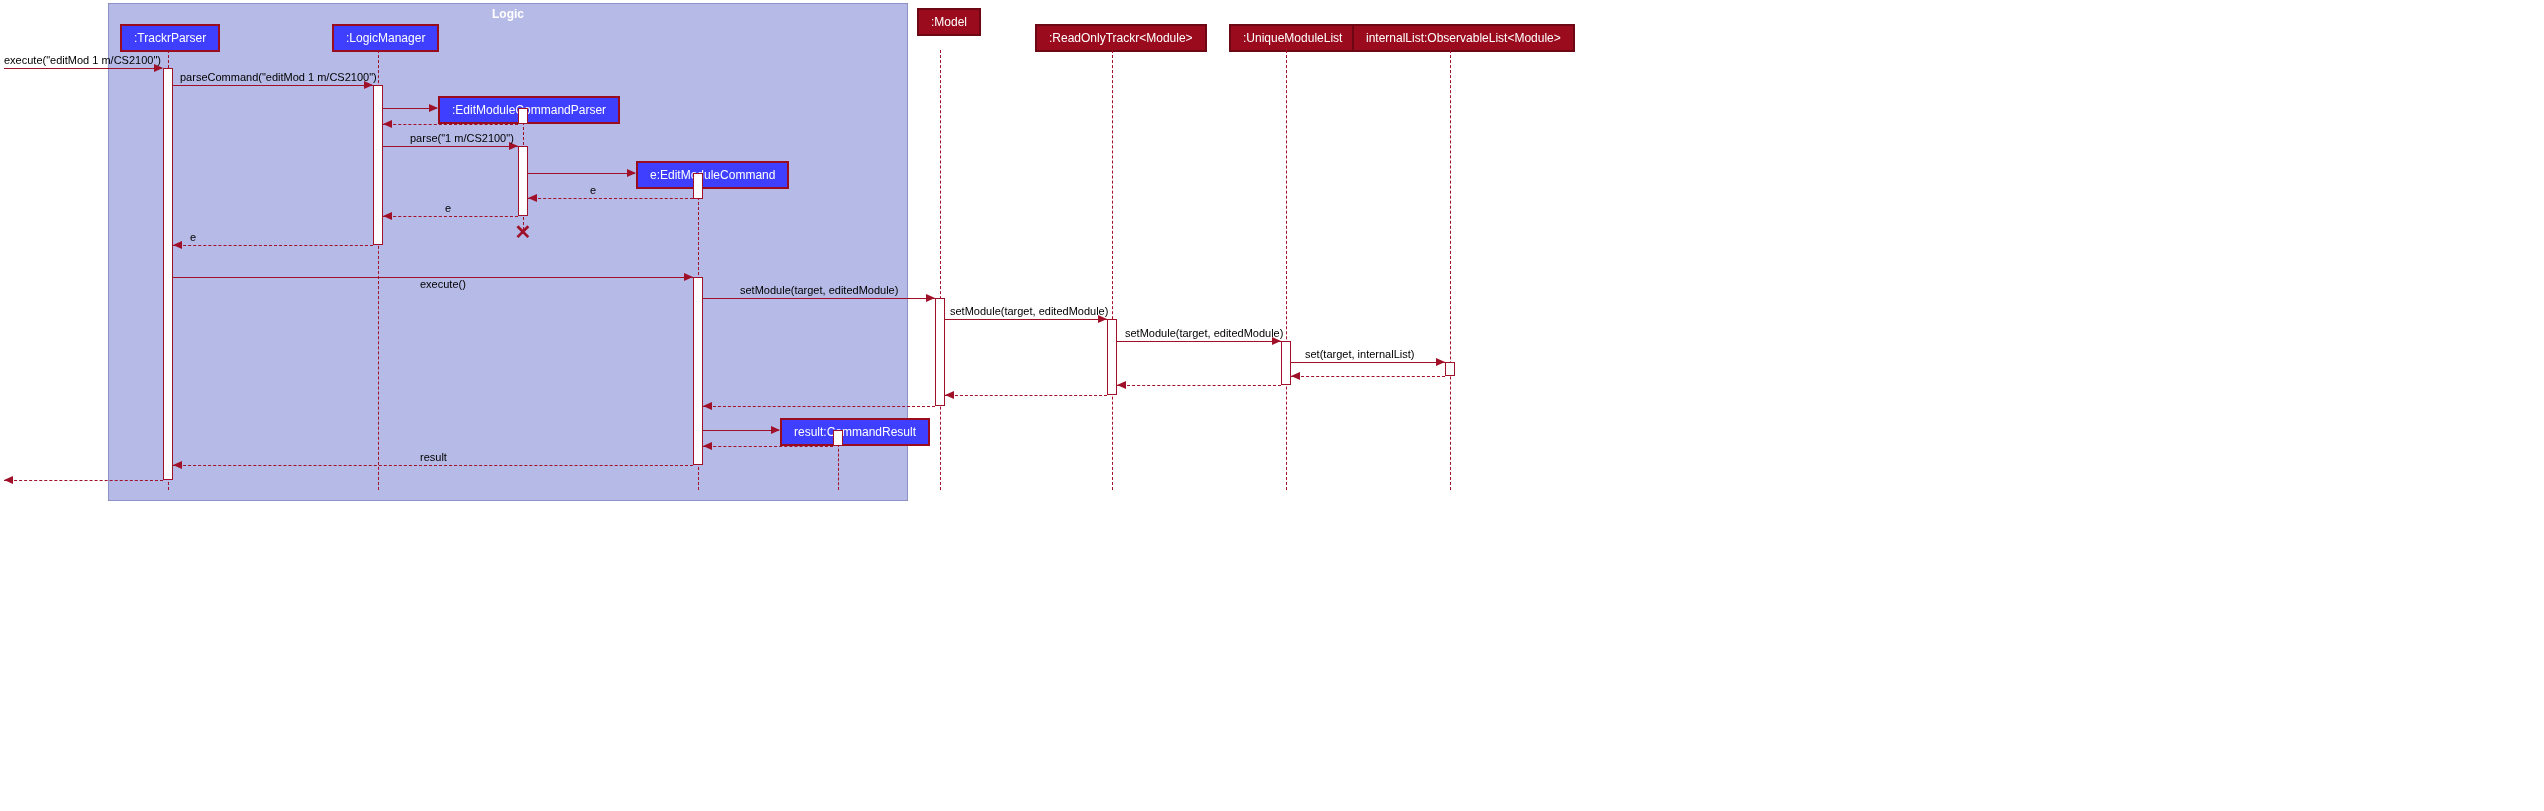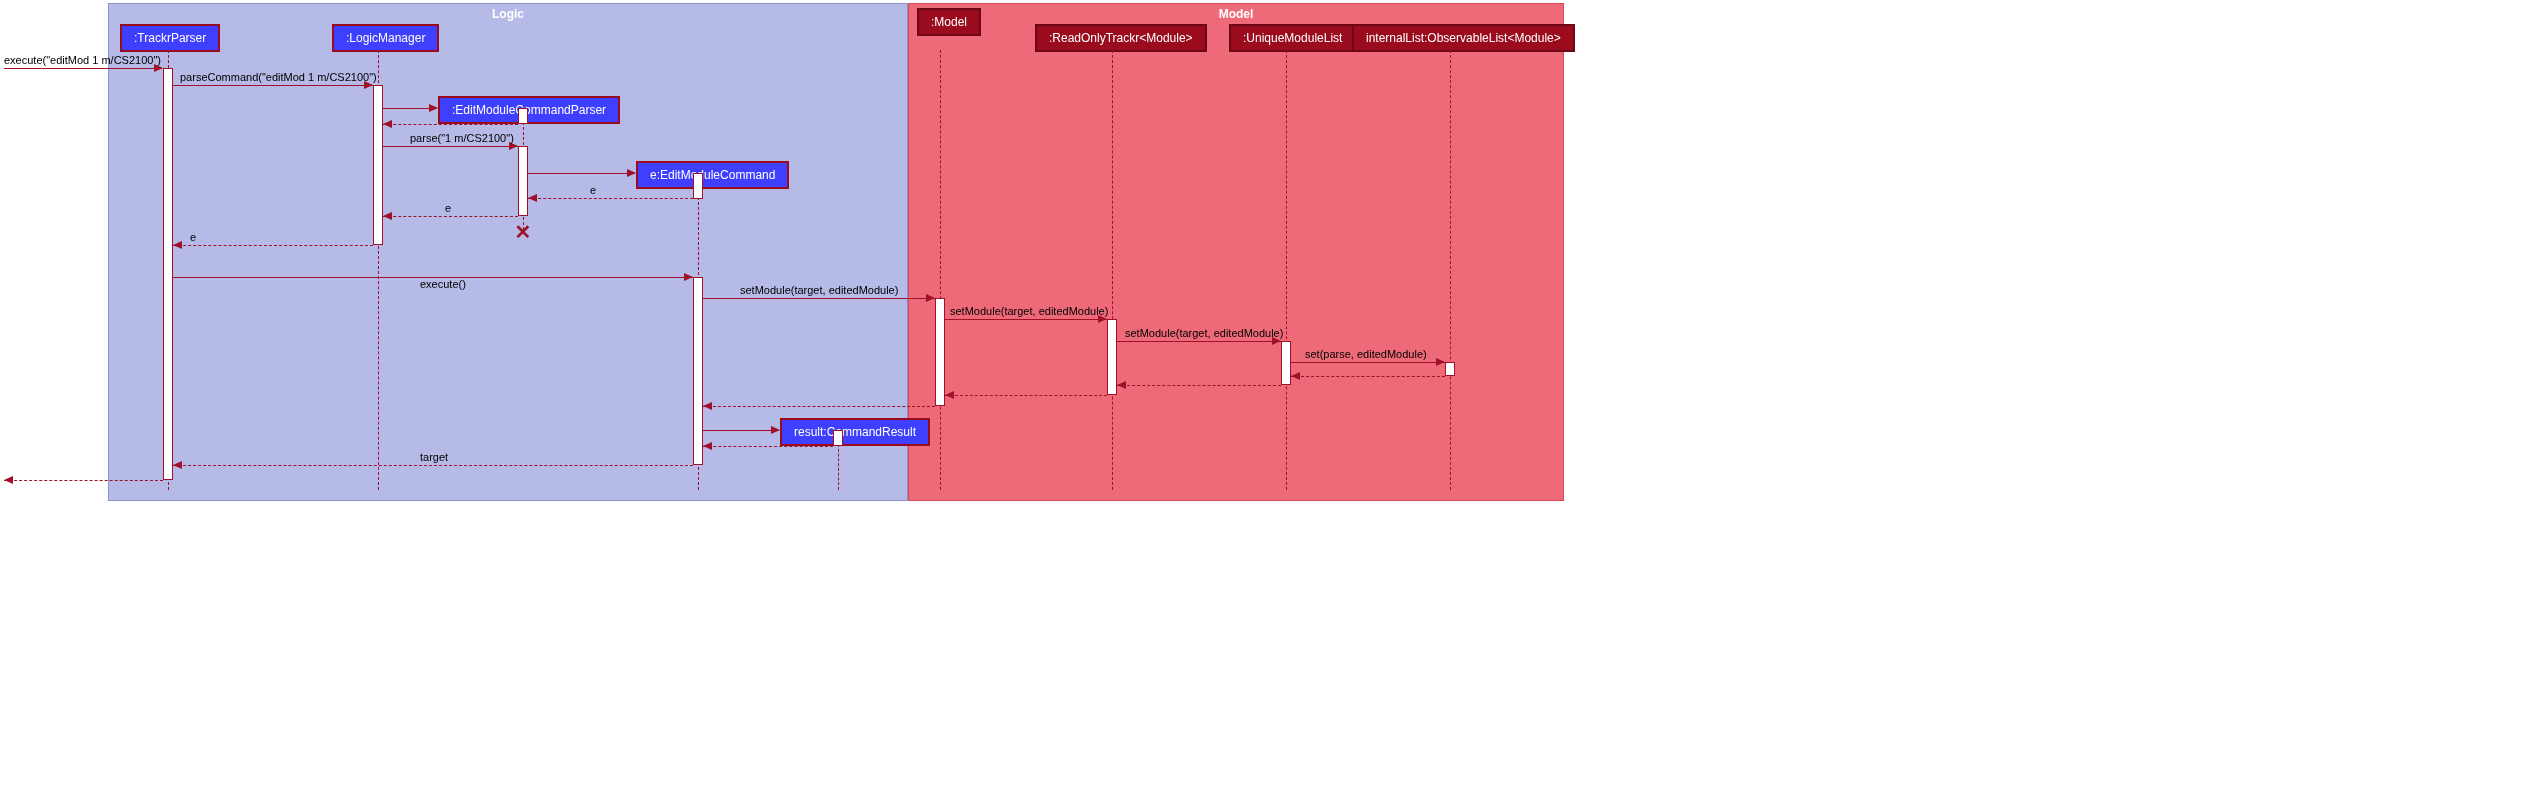--- a/index.html
+++ b/index.html
@@ -19,23 +19,20 @@
 .ah-l{position:absolute;width:0;height:0;border-top:4px solid transparent;border-bottom:4px solid transparent;border-right:9px solid #a01028}
 .xmark{position:absolute;width:18px;height:18px;color:#a01028;font-size:20px;font-weight:700;line-height:18px;text-align:center}
 </style>
 </head>
 <body>
 
 <div class="stage">
 
   <div class="region region-logic" style="left:108px;top:3px;width:800px;height:498px">
     <div class="region-title">Logic</div>
-  </div>
-  <div class="region region-model" style="left:908px;top:3px;width:656px;height:498px">
-    <div class="region-title">Model</div>
   </div>
 
   <div class="head" style="left:120px;top:24px">:TrackrParser</div>
   <div class="head" style="left:332px;top:24px">:LogicManager</div>
 
   <div class="head model" style="left:917px;top:8px">:Model</div>
   <div class="head model" style="left:1035px;top:24px">:ReadOnlyTrackr&lt;Module&gt;</div>
   <div class="head model" style="left:1229px;top:24px">:UniqueModuleList</div>
   <div class="head model" style="left:1352px;top:24px">internalList:ObservableList&lt;Module&gt;</div>
 
@@ -111,39 +108,39 @@
   <div class="arrow-line" style="left:945px;top:319px;width:162px"></div>
   <div class="ah-r" style="left:1098px;top:315px"></div>
   <div class="msg" style="left:950px;top:305px">setModule(target, editedModule)</div>
 
   <div class="arrow-line" style="left:1117px;top:341px;width:164px"></div>
   <div class="ah-r" style="left:1272px;top:337px"></div>
   <div class="msg" style="left:1125px;top:327px">setModule(target, editedModule)</div>
 
   <div class="arrow-line" style="left:1291px;top:362px;width:154px"></div>
   <div class="ah-r" style="left:1436px;top:358px"></div>
-  <div class="msg" style="left:1305px;top:348px">set(parse, editedModule)</div>
+  <div class="msg" style="left:1305px;top:348px">set(target, internalList)</div>
 
   <div class="arrow-line dash" style="left:1291px;top:376px;width:154px"></div>
   <div class="ah-l" style="left:1291px;top:372px"></div>
 
   <div class="arrow-line dash" style="left:1117px;top:385px;width:164px"></div>
   <div class="ah-l" style="left:1117px;top:381px"></div>
 
   <div class="arrow-line dash" style="left:945px;top:395px;width:162px"></div>
   <div class="ah-l" style="left:945px;top:391px"></div>
 
   <div class="arrow-line dash" style="left:703px;top:406px;width:232px"></div>
   <div class="ah-l" style="left:703px;top:402px"></div>
 
   <div class="arrow-line" style="left:703px;top:430px;width:76px"></div>
   <div class="ah-r" style="left:771px;top:426px"></div>
   <div class="arrow-line dash" style="left:703px;top:446px;width:130px"></div>
   <div class="ah-l" style="left:703px;top:442px"></div>
 
   <div class="arrow-line dash" style="left:173px;top:465px;width:520px"></div>
   <div class="ah-l" style="left:173px;top:461px"></div>
-  <div class="msg" style="left:420px;top:451px">target</div>
+  <div class="msg" style="left:420px;top:451px">result</div>
 
   <div class="arrow-line dash" style="left:4px;top:480px;width:159px"></div>
   <div class="ah-l" style="left:4px;top:476px"></div>
 
 </div>
 
 </body></html>

